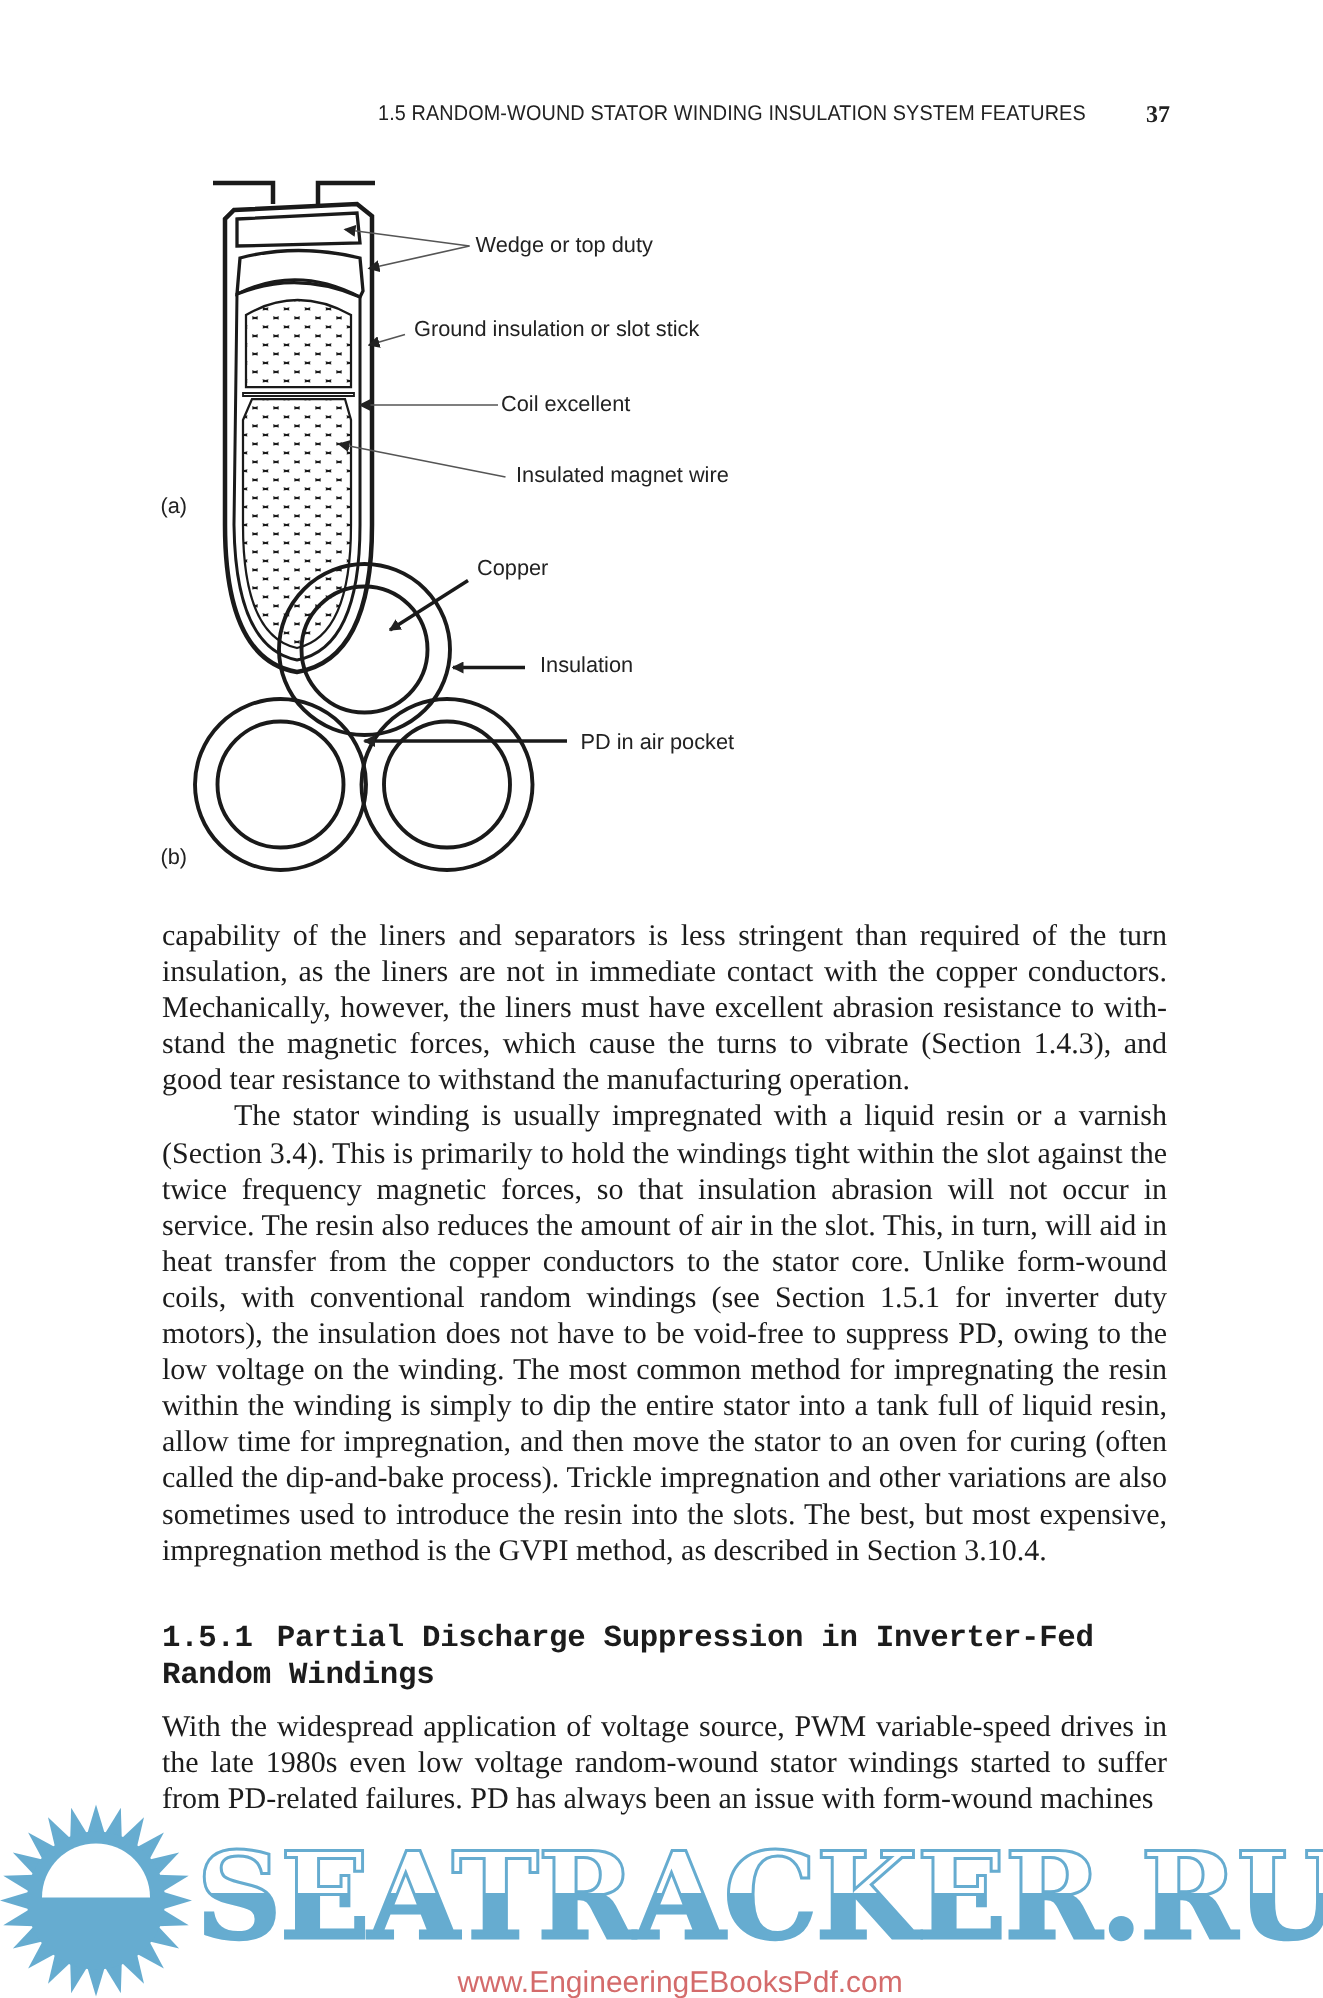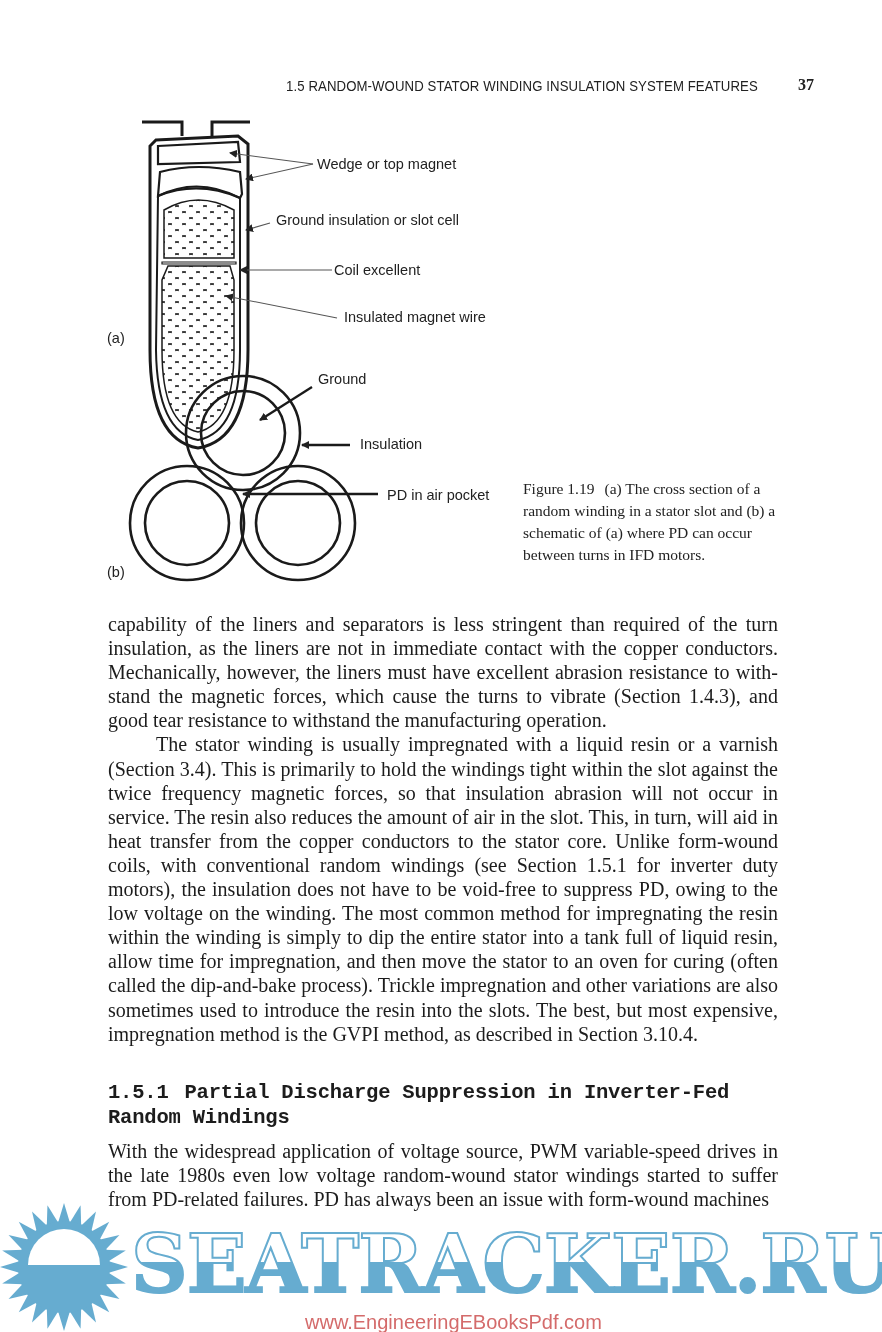--- a/index.html
+++ b/index.html
@@ -1,18 +1,18 @@
 <!DOCTYPE html>
 <html><head>
 <meta charset="utf-8">
 <style>
   html, body { margin: 0; padding: 0; background: #ffffff; }
   body { width: 882px; height: 1332px; position: relative; overflow: hidden; color: #1a1a1a; }
 
-  .running-head { position: absolute; top: 68px; left: 252px; width: 528px; height: 26px; display: flex; align-items: flex-end; justify-content: space-between; margin-left: 34px; }
+  .running-head { position: absolute; top: 68px; left: 252px; width: 528px; height: 26px; display: flex; align-items: flex-start; justify-content: space-between; }
   .running-title { font-family: "Liberation Sans", sans-serif; font-size: 14.2px; letter-spacing: 0.1px; color: #222; transform: scaleX(0.93); transform-origin: left; white-space: nowrap; }
   .page-num { font-family: "Liberation Serif", serif; font-weight: bold; font-size: 16px; color: #222; }
 
   .figure { position: absolute; left: 100px; top: 110px; width: 690px; height: 485px; }
   .figure svg { position: absolute; left: 0; top: 0; }
   .fig-label { position: absolute; font-family: "Liberation Sans", sans-serif; font-size: 14.5px; color: #222; white-space: nowrap; }
   .caption { position: absolute; left: 423px; top: 368px; width: 262px; font-family: "Liberation Serif", serif; font-size: 15.5px; line-height: 22px; color: #222; }
   .caption .cap-num { margin-right: 10px; }
 
   .body-text { position: absolute; left: 108px; width: 670px; font-family: Liberation Serif, serif; font-size: 20px; line-height: 24.1px; color: #1c1c1c; text-align: justify; }
@@ -86,34 +86,31 @@
       <circle cx="198" cy="413" r="57"></circle>
       <circle cx="198" cy="413" r="42"></circle>
     </g>
     <g stroke="#1a1a1a" stroke-width="2.3" fill="none">
       <line x1="212" y1="277" x2="160" y2="310" marker-end="url(#arr)"></line>
       <line x1="250" y1="335" x2="202" y2="335" marker-end="url(#arr)"></line>
       <line x1="278" y1="384" x2="143" y2="384" marker-end="url(#arr)"></line>
     </g>
   </svg>
 
-  <span class="fig-label" style="left:217px; top:46px;">Wedge or top magnet</span>
-  <span class="fig-label" style="left:176px; top:102px;">Ground insulation or slot cell</span>
+  <span class="fig-label" style="left:217px; top:46px;">Wedge or top duty</span>
+  <span class="fig-label" style="left:176px; top:102px;">Ground insulation or slot stick</span>
   <span class="fig-label" style="left:234px; top:152px;">Coil excellent</span>
   <span class="fig-label" style="left:244px; top:199px;text-align:center;">Insulated magnet wire</span>
   <span class="fig-label" style="left:7px; top:220px;">(a)</span>
 
-  <span class="fig-label" style="left:218px; top:261px;">Ground</span>
+  <span class="fig-label" style="left:218px; top:261px;">Copper</span>
   <span class="fig-label" style="left:260px; top:326px;text-align:center;">Insulation</span>
   <span class="fig-label" style="left:287px; top:377px;">PD in air pocket</span>
   <span class="fig-label" style="left:7px; top:454px;">(b)</span>
 
-  <div class="caption">
-    <span class="cap-num">Figure 1.19</span><span>(a) The cross section of a random winding in a stator slot and (b) a schematic of (a) where PD can occur between turns in IFD motors.</span>
-  </div>
 </div>
 
 <div class="body-text" style="top:612px;">
   <p>capability of the liners and separators is less stringent than required of the turn insulation, as the liners are not in immediate contact with the copper conductors. Mechanically, however, the liners must have excellent abrasion resistance to with-stand the magnetic forces, which cause the turns to vibrate (Section 1.4.3), and good tear resistance to withstand the manufacturing operation.</p>
   <p class="indent">The stator winding is usually impregnated with a liquid resin or a varnish (Section 3.4). This is primarily to hold the windings tight within the slot against the twice frequency magnetic forces, so that insulation abrasion will not occur in service. The resin also reduces the amount of air in the slot. This, in turn, will aid in heat transfer from the copper conductors to the stator core. Unlike form-wound coils, with conventional random windings (see Section 1.5.1 for inverter duty motors), the insulation does not have to be void-free to suppress PD, owing to the low voltage on the winding. The most common method for impregnating the resin within the winding is simply to dip the entire stator into a tank full of liquid resin, allow time for impregnation, and then move the stator to an oven for curing (often called the dip-and-bake process). Trickle impregnation and other variations are also sometimes used to introduce the resin into the slots. The best, but most expensive, impregnation method is the GVPI method, as described in Section 3.10.4.</p>
 </div>
 
 <div class="section-heading">
   <span class="sec-num">1.5.1</span><span>Partial Discharge Suppression in Inverter-Fed Random Windings</span>
 </div>

